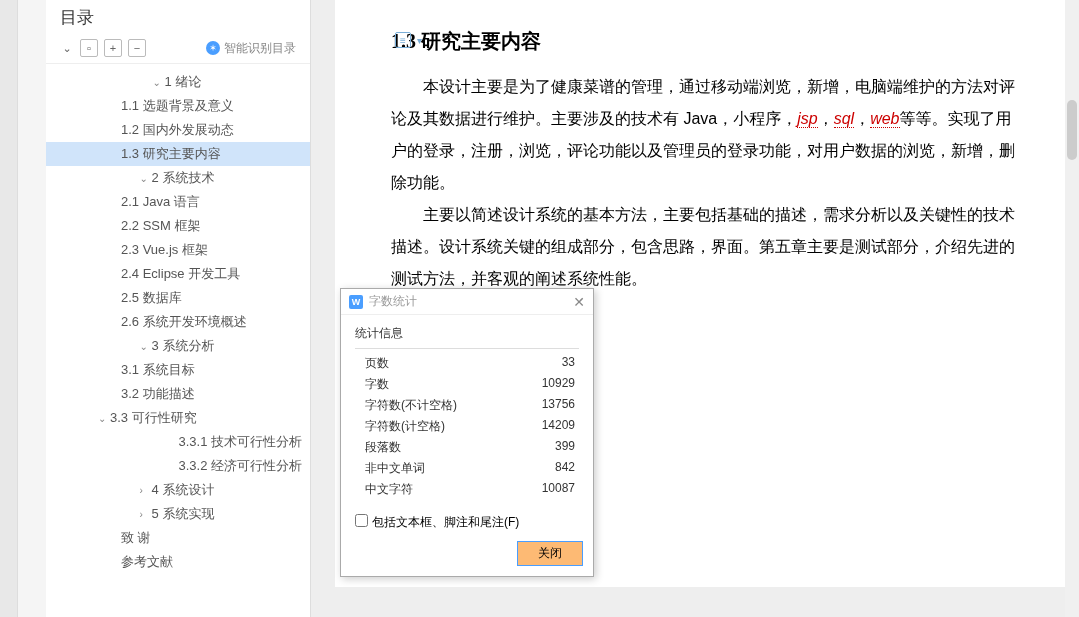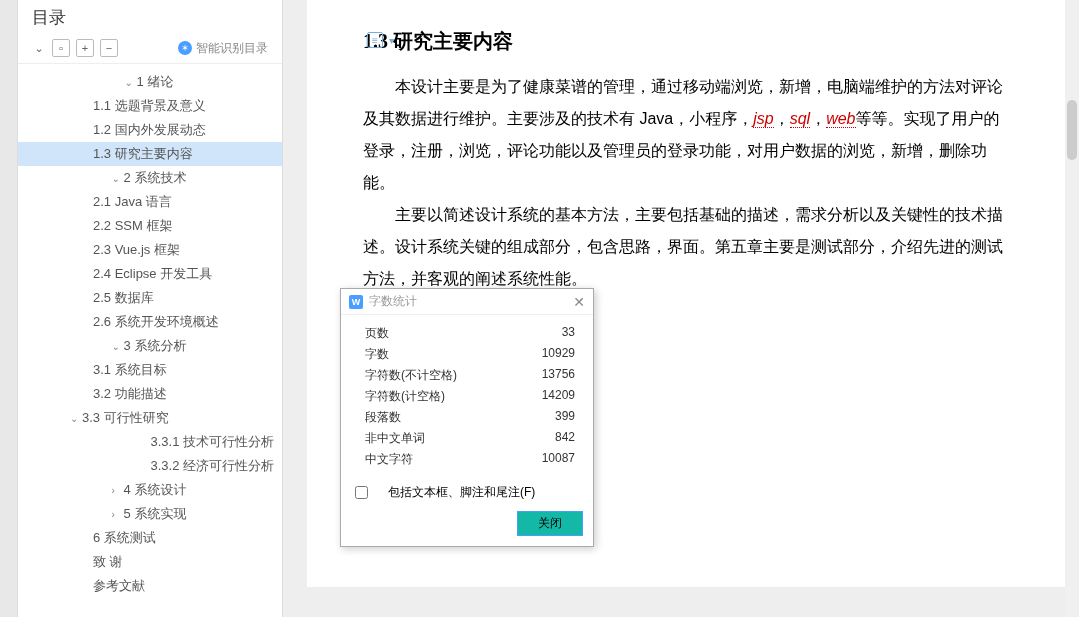--- a/index.html
+++ b/index.html
@@ -1,20 +1,20 @@
 <!DOCTYPE html>
 <html><head>
   <meta charset="utf-8">
   <style>
     * { margin: 0; padding: 0; box-sizing: border-box; font-family: "Microsoft YaHei", "SimSun", sans-serif; }
     body { width: 1079px; height: 617px; background: #f5f5f5; overflow: hidden; position: relative; display: flex; }
     
     .left-bar { width: 18px; background: #e8e8e8; border-right: 1px solid #ddd; }
     
-    .toc-panel { width: 265px; background: #fff; border-right: 1px solid #ddd; display: flex; flex-direction: column; }
+    .toc-panel { width: 265px; background: #fff; border-right: 1px solid #ddd; display: flex; flex-direction: column; margin-left: 28px; }
     .toc-header { padding: 6px 14px; display: flex; align-items: center; }
     .toc-title { font-size: 17px; color: #333; }
     .toc-toolbar { padding: 4px 14px 6px; display: flex; align-items: center; justify-content: space-between; border-bottom: 1px solid #eee; }
     .toolbar-icons { display: flex; gap: 6px; }
     .icon-btn { width: 18px; height: 18px; border: 1px solid #bbb; border-radius: 2px; display: flex; align-items: center; justify-content: center; font-size: 11px; color: #666; cursor: pointer; background: #fff; }
     .icon-btn.chevron { width: 14px; border: none; }
     .smart-toc { display: flex; align-items: center; gap: 4px; font-size: 12px; color: #888; cursor: pointer; }
     .smart-icon { width: 14px; height: 14px; border-radius: 50%; background: #4a9eff; display: flex; align-items: center; justify-content: center; color: #fff; font-size: 9px; }
     
     .toc-tree { flex: 1; overflow-y: auto; padding: 6px 0; font-size: 13px; color: #555; }
@@ -40,24 +40,24 @@
     .top-line { font-family: "SimSun", serif; font-size: 16px; color: #444; padding-top: 2px; }
     
     .dialog { position: absolute; left: 340px; top: 288px; width: 254px; background: #fff; border: 1px solid #aaa; box-shadow: 2px 2px 8px rgba(0,0,0,0.2); font-size: 12px; }
     .dlg-title { display: flex; align-items: center; justify-content: space-between; padding: 4px 8px; border-bottom: 1px solid #eee; }
     .dlg-title-left { display: flex; align-items: center; gap: 6px; color: #999; }
     .wps-icon { width: 14px; height: 14px; background: #4a9eff; color: #fff; font-size: 9px; border-radius: 2px; display: flex; align-items: center; justify-content: center; font-weight: bold; }
     .dlg-close { cursor: pointer; color: #888; font-size: 14px; }
     .dlg-body { padding: 8px 14px 10px; }
     .dlg-section { color: #333; padding: 2px 0 6px; border-bottom: 1px solid #ddd; margin-bottom: 4px; }
     .stat-row { display: flex; justify-content: space-between; padding: 2px 4px 2px 10px; color: #333; }
-    .dlg-check { display: flex; align-items: center; gap: 20px; margin-top: 14px; padding-left: 0; }
+    .dlg-check { display: flex; align-items: flex-start; gap: 4px; margin-top: 14px; padding-left: 0; }
     .dlg-check input { width: 13px; height: 13px; }
     .dlg-footer { display: flex; justify-content: flex-end; padding: 0 10px 10px; }
-    .dlg-btn { padding: 3px 20px; border: 1px solid #4a9eff; background: #14b8a6; cursor: pointer; font-size: 12px; }
+    .dlg-btn { padding: 3px 20px; border: 1px solid #4a9eff; background: #fdba74; cursor: pointer; font-size: 12px; }
     
     .vscroll { position: absolute; right: 0; top: 0; width: 14px; height: 100%; background: #f0f0f0; }
     .vthumb { position: absolute; left: 2px; top: 100px; width: 10px; height: 60px; background: #ccc; border-radius: 5px; }
   </style>
 </head>
 <body>
 
 <div class="left-bar"></div>
 
 <div class="toc-panel">
@@ -148,24 +148,20 @@
       <div class="toc-item lvl1">
         <span class="chev right"></span>
         <span>4 系统设计</span>
       </div>
       <div class="toc-item lvl1">
         <span class="chev right"></span>
         <span>5 系统实现</span>
       </div>
       <div class="toc-item lvl2">
         <span class="chev none"></span>
-        <span>6 系统测试</span>
-      </div>
-      <div class="toc-item lvl2">
-        <span class="chev none"></span>
         <span>致  谢</span>
       </div>
       <div class="toc-item lvl2">
         <span class="chev none"></span>
         <span>参考文献</span>
       </div>
     </div>
 </div>
 
 <div class="doc-area">
@@ -187,20 +183,21 @@
 
 <div class="dialog">
   <div class="dlg-title">
     <div class="dlg-title-left">
       <span class="wps-icon">W</span>
       <span>字数统计</span>
     </div>
     <span class="dlg-close">✕</span>
   </div>
   <div class="dlg-body">
+    <div class="dlg-section">统计信息</div>
     <div id="stats">
         <div class="stat-row">
           <span>页数</span>
           <span>33</span>
         </div>
         <div class="stat-row">
           <span>字数</span>
           <span>10929</span>
         </div>
         <div class="stat-row">

